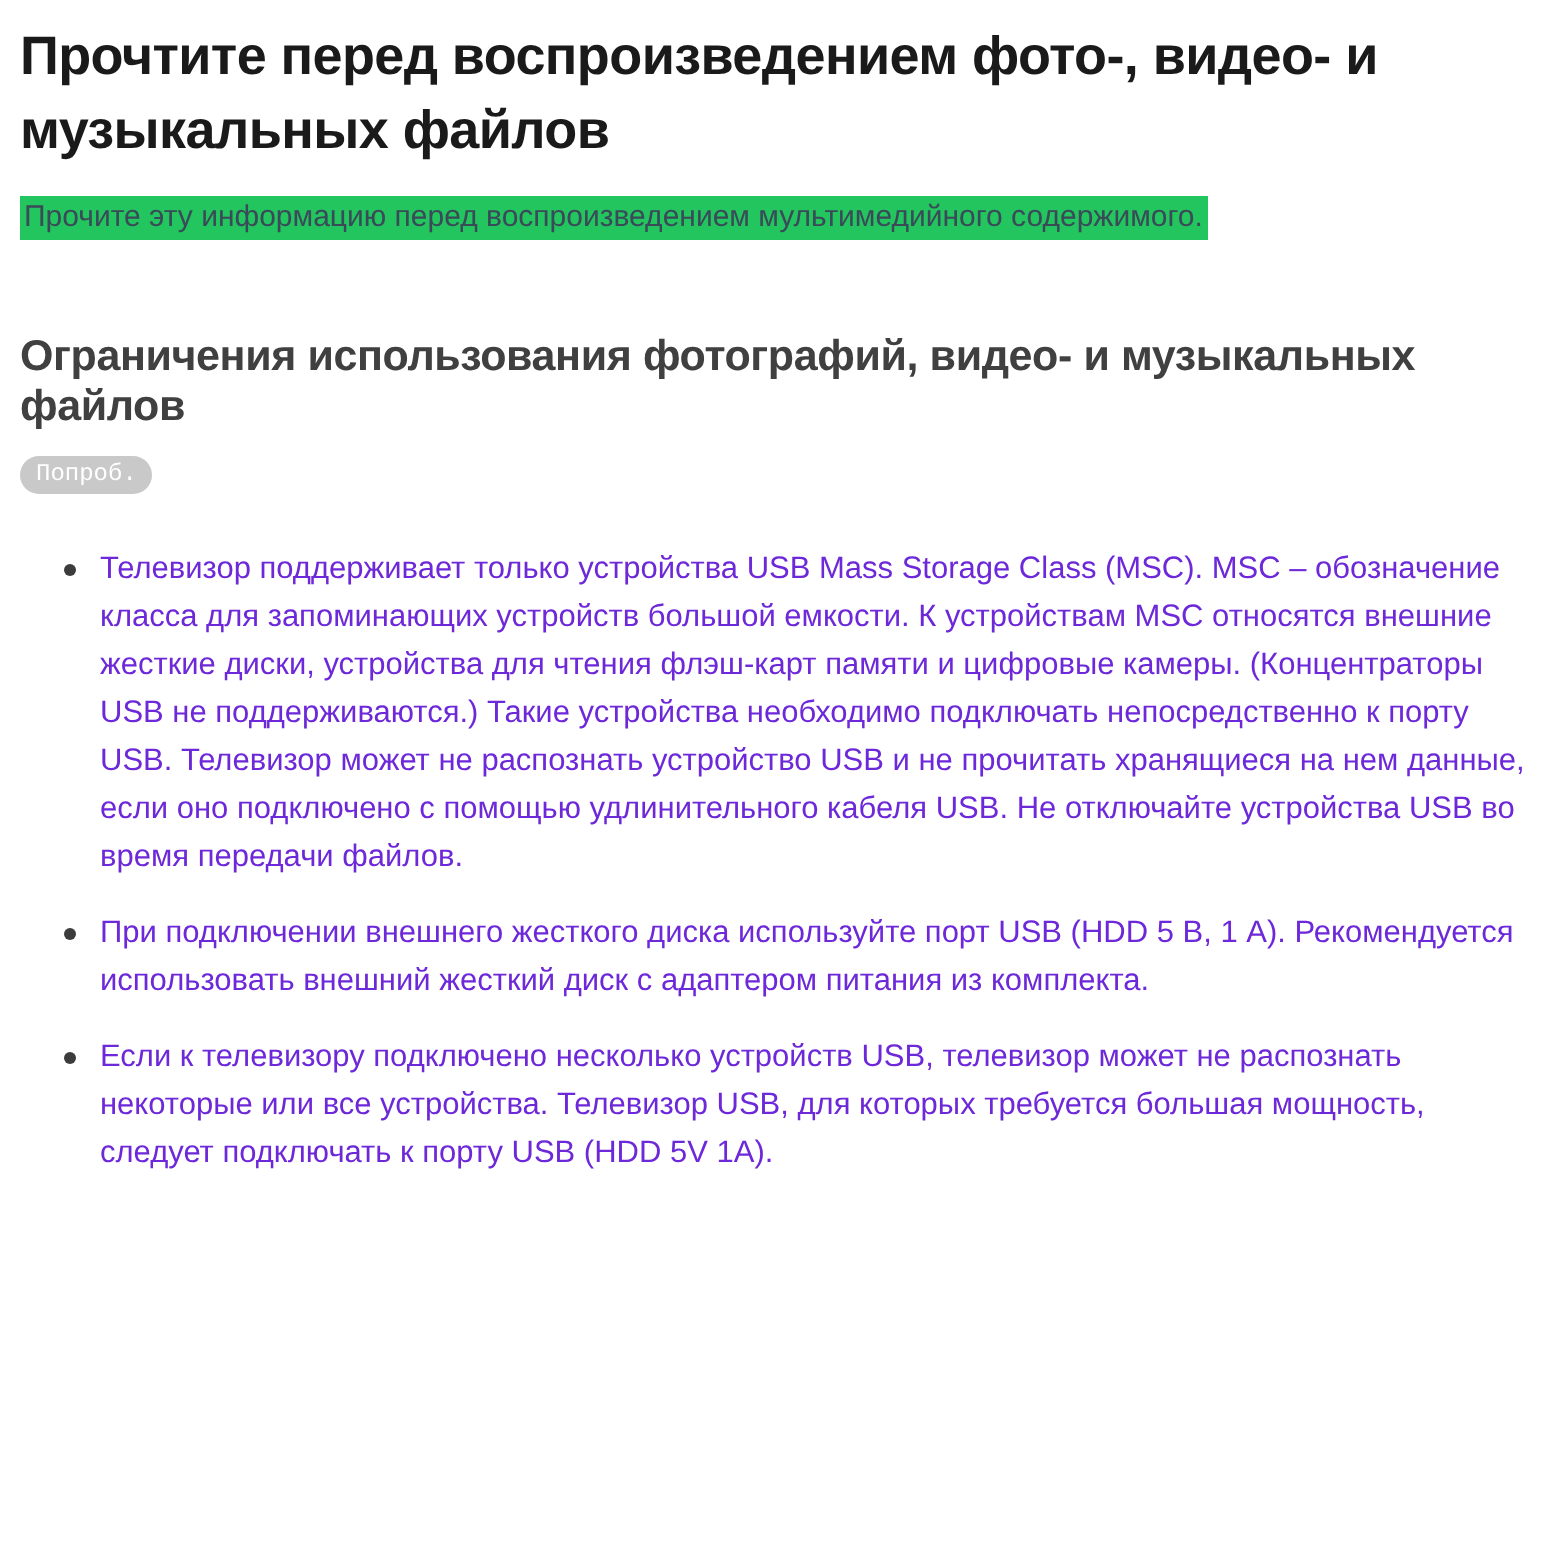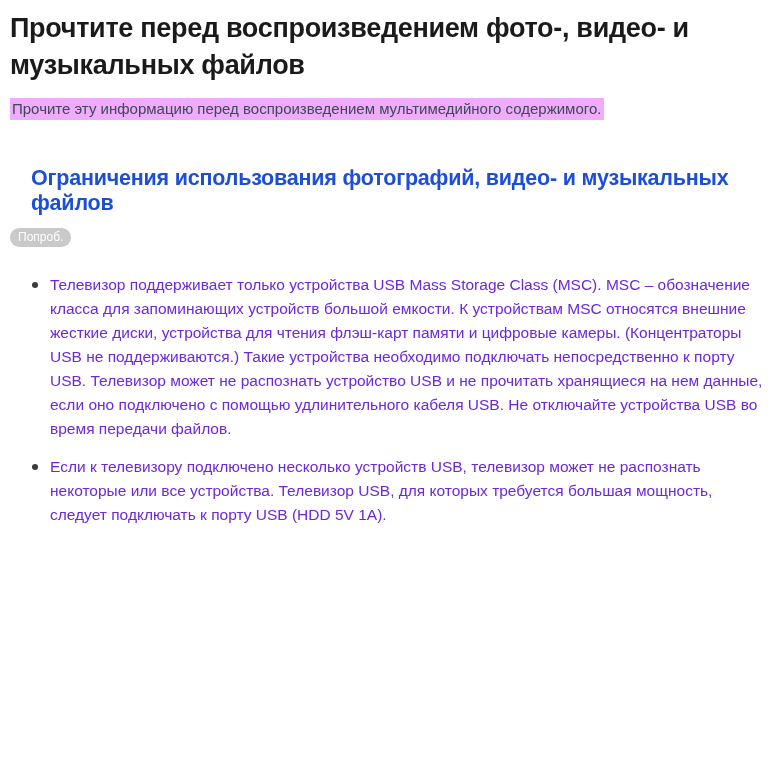--- a/index.html
+++ b/index.html
@@ -25,43 +25,43 @@
     margin-top: 2px;
   }
   .subtitle-row {
     margin-top: 14px;
   }
   .subtitle-highlight {
     display: inline;
     font-size: 15px;
     line-height: 21px;
     color: #3a4a58;
-    background: #f0abfc;
+    background: #22c55e;
     padding: 2px 3px 3px 2px;
   }
   .section-heading {
     font-size: 21.5px;
     font-weight: 700;
-    color: #1d4ed8;
+    color: #404040;
     letter-spacing: -0.2px;
     margin-top: 47px;
     max-width: 760px;
-    margin-left: 21px;
   }
   .badge {
     display: inline-block;
     margin-top: 12px;
     background: #c9c9c9;
     color: #ffffff;
     font-size: 12px;
     line-height: 14px;
     padding: 2px 8px 3px 8px;
     border-radius: 10px;
     border: none;
     cursor: pointer;
+    font-family: Liberation Mono, monospace;
   }
   ul.notes-list {
     list-style: none;
     margin-top: 26px;
     max-width: 755px;
   }
   ul.notes-list li {
     position: relative;
     padding-left: 40px;
     font-size: 15.5px;
@@ -90,17 +90,18 @@
   <div class="subtitle-row">
     <span class="subtitle-highlight">Прочите эту информацию перед воспроизведением мультимедийного содержимого.</span>
   </div>
 
   <h2 class="section-heading">Ограничения использования фотографий, видео- и музыкальных файлов</h2>
 
   <button class="badge">Попроб.</button>
 
   <ul class="notes-list">
     <li>Телевизор поддерживает только устройства USB Mass Storage Class (MSC). MSC – обозначение класса для запоминающих устройств большой емкости. К устройствам MSC относятся внешние жесткие диски, устройства для чтения флэш-карт памяти и цифровые камеры. (Концентраторы USB не поддерживаются.) Такие устройства необходимо подключать непосредственно к порту USB. Телевизор может не распознать устройство USB и не прочитать хранящиеся на нем данные, если оно подключено с помощью удлинительного кабеля USB. Не отключайте устройства USB во время передачи файлов.</li>
+    <li>При подключении внешнего жесткого диска используйте порт USB (HDD 5 В, 1 А). Рекомендуется использовать внешний жесткий диск с адаптером питания из комплекта.</li>
     <li>Если к телевизору подключено несколько устройств USB, телевизор может не распознать некоторые или все устройства. Телевизор USB, для которых требуется большая мощность, следует подключать к порту USB (HDD 5V 1A).</li>
 
   </ul>
 
 </div>
 
 </body></html>

